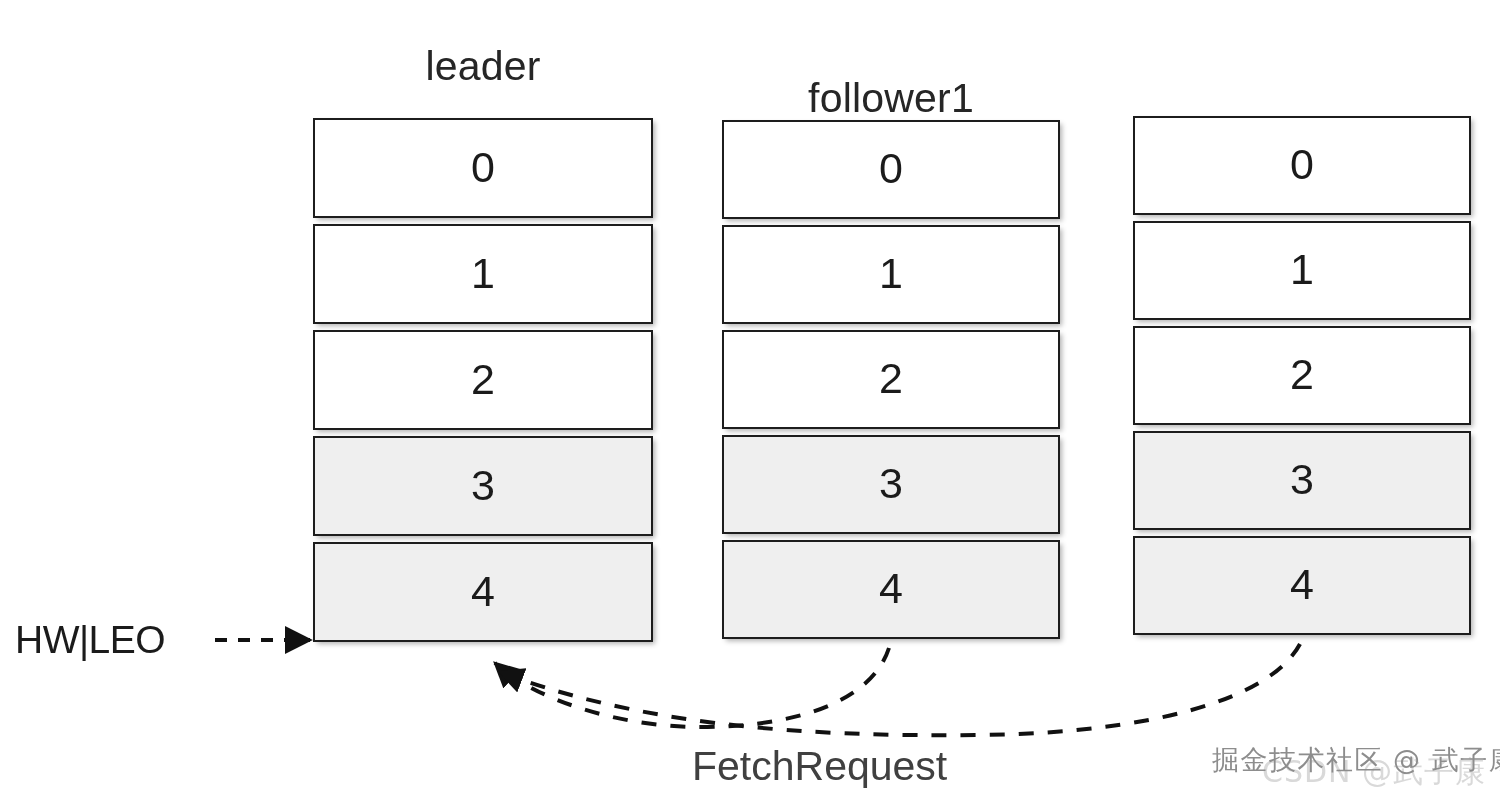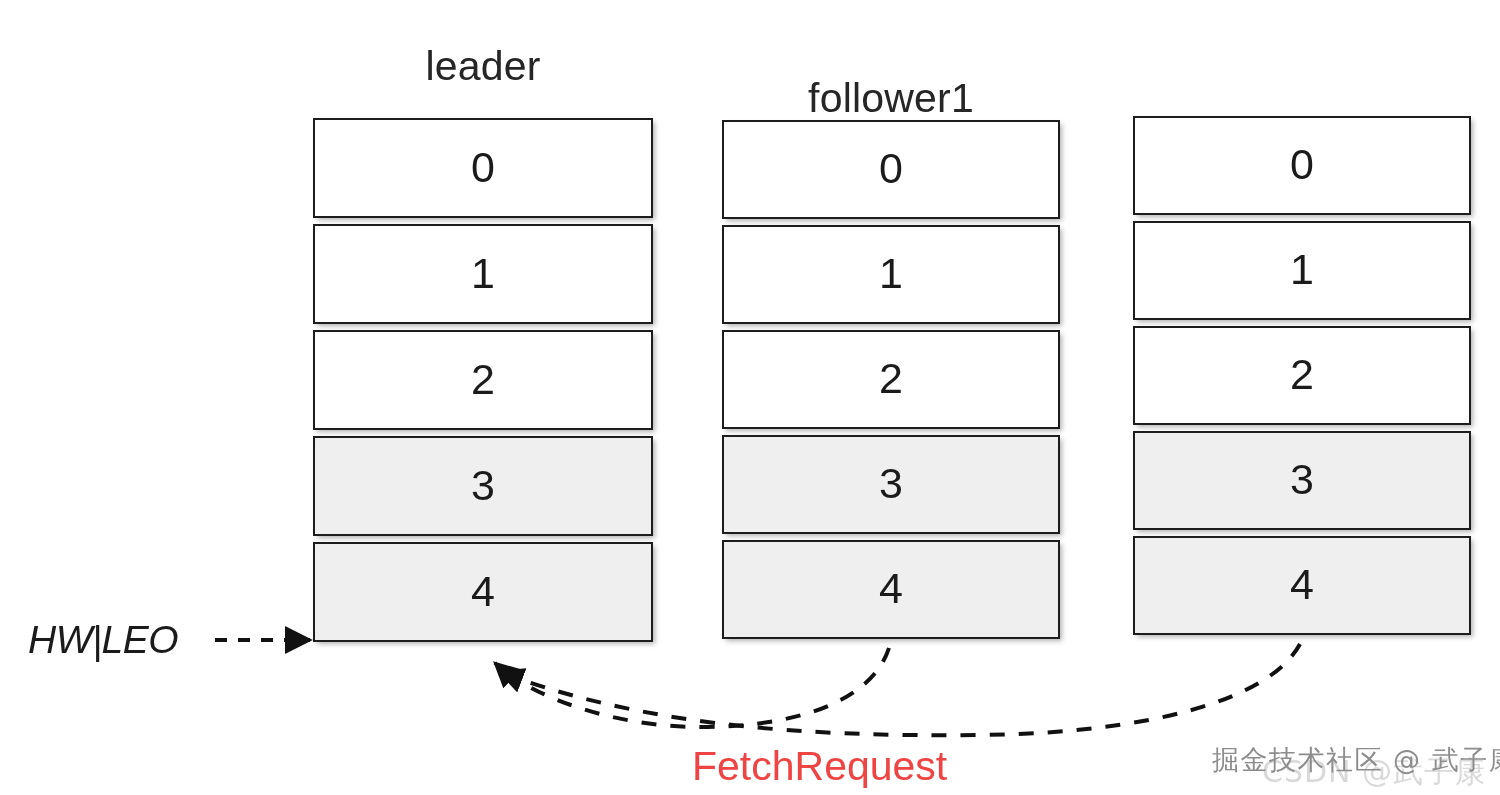--- a/index.html
+++ b/index.html
@@ -61,21 +61,21 @@
     font-size: 39px;
     color: #1b1b1b;
     white-space: nowrap;
     letter-spacing: -0.5px;
   }
 
   
   .fetch-label {
     position: absolute;
     font-size: 41px;
-    color: #ef4444;
+    color: #404040;
     white-space: nowrap;
   }
 
   
   .overlay {
     position: absolute;
     left: 0;
     top: 0;
     width: 1500px;
     height: 795px;
@@ -154,21 +154,21 @@
       <span class="cell-label">2</span>
     </div>
     <div class="cell shaded" style="top:315px; width:338px; height:99px;">
       <span class="cell-label">3</span>
     </div>
     <div class="cell shaded" style="top:420px; width:338px; height:99px;">
       <span class="cell-label">4</span>
     </div>
   </div>
 
-  <div class="hwleo-label" style="left:28px; top:618px;font-style:italic;">HW|LEO</div>
+  <div class="hwleo-label" style="left:15px; top:618px;">HW|LEO</div>
 
   <div class="fetch-label" style="left:692px; top:743px;">FetchRequest</div>
 
   <svg class="overlay" viewBox="0 0 1500 795">
     <defs>
       <marker id="arrow-right" viewBox="0 0 10 10" refX="9" refY="5" markerWidth="7" markerHeight="7" orient="auto-start-reverse">
         <path d="M 0 0 L 10 5 L 0 10 z" fill="#111111"></path>
       </marker>
       <marker id="arrow-curve" viewBox="0 0 10 10" refX="9" refY="5" markerWidth="6.5" markerHeight="6.5" orient="auto-start-reverse">
         <path d="M 0 0 L 10 5 L 0 10 z" fill="#111111"></path>

